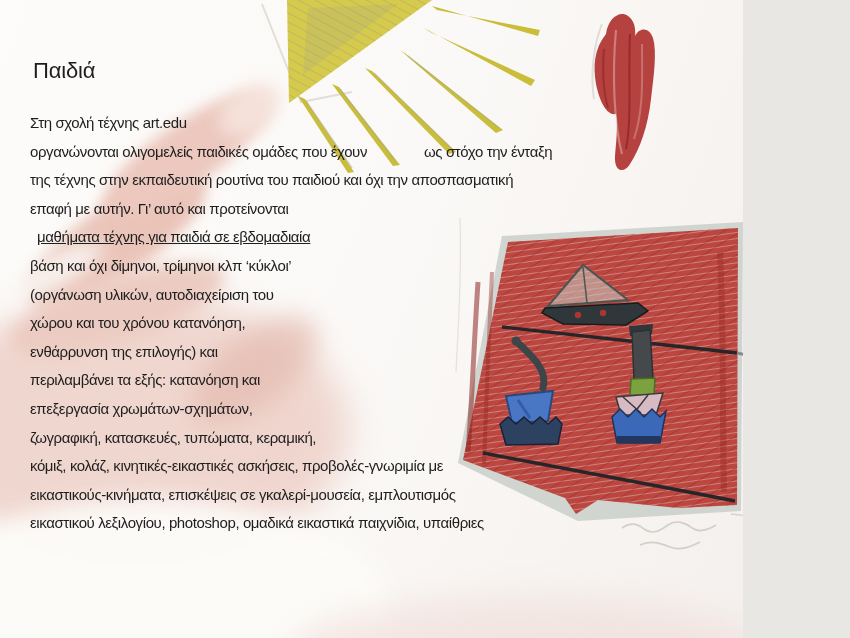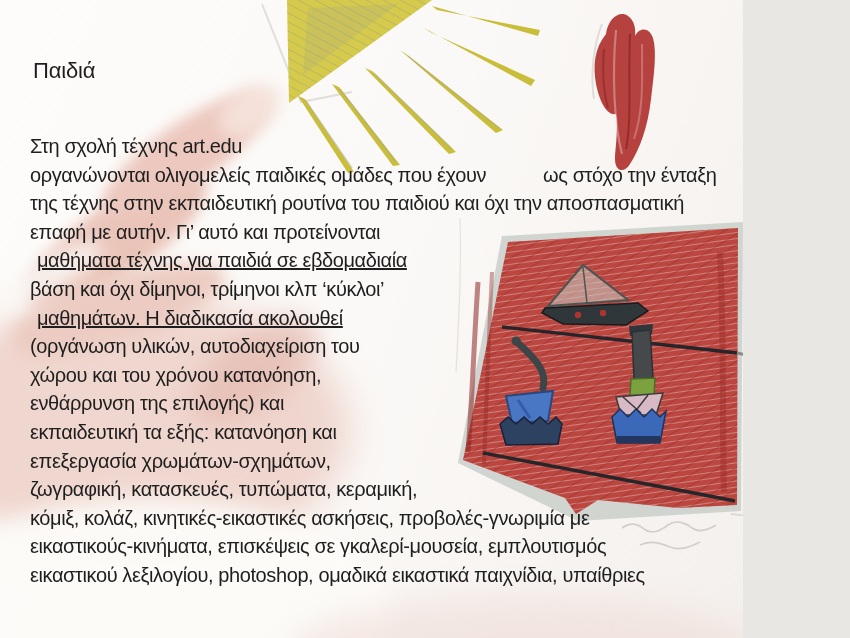--- a/index.html
+++ b/index.html
@@ -26,22 +26,22 @@
   .pencil   { left:0;     top:0;     z-index:1; }
   .sun-art  { left:248px; top:0;     z-index:2; }
   .blob-art { left:576px; top:4px;   z-index:2; }
   .kid-art  { left:448px; top:212px; z-index:2; }
 
   .heading{
     position:absolute; left:33px; top:58px; z-index:5;
     font-size:22px; color:var(--ink,#1e1e1e); letter-spacing:-0.2px;
   }
   .bodytext{
-    position:absolute; left:30px; top:132px; z-index:5;
-    font-size:20px; line-height:28.6px; letter-spacing:-0.4px;
+    position:absolute; left:30px; top:109px; z-index:5;
+    font-size:15px; line-height:28.6px; letter-spacing:-0.4px;
     color:var(--ink,#1e1e1e); white-space:nowrap;
   }
   .l{ height:28.6px; }
   .l.ind{ padding-left:7px;text-decoration:underline; }
   .gap{ display:inline-block; width:57px; }
 </style>
 </head>
 <body>
 
 <div class="stage">
@@ -155,25 +155,24 @@
 
   <div class="heading">Παιδιά</div>
 
   <div class="bodytext">
     <div class="l">Στη σχολή τέχνης art.edu</div>
     <div class="l"><span>οργανώνονται ολιγομελείς παιδικές ομάδες που έχουν</span><span class="gap"></span><span>ως στόχο την ένταξη</span></div>
     <div class="l">της τέχνης στην εκπαιδευτική ρουτίνα του παιδιού και όχι την αποσπασματική</div>
     <div class="l">επαφή με αυτήν. Γι’ αυτό και προτείνονται</div>
     <div class="l ind">μαθήματα τέχνης για παιδιά σε εβδομαδιαία</div>
     <div class="l">βάση και όχι δίμηνοι, τρίμηνοι κλπ ‘κύκλοι’</div>
-    <div class="l ind">μαθημάτων. Η διαδικασία ακολουθεί</div>
     <div class="l">(οργάνωση υλικών, αυτοδιαχείριση του</div>
     <div class="l">χώρου και του χρόνου κατανόηση,</div>
     <div class="l">ενθάρρυνση της επιλογής) και</div>
-    <div class="l">εκπαιδευτική τα εξής: κατανόηση και</div>
+    <div class="l">περιλαμβάνει τα εξής: κατανόηση και</div>
     <div class="l">επεξεργασία χρωμάτων-σχημάτων,</div>
     <div class="l">ζωγραφική, κατασκευές, τυπώματα, κεραμική,</div>
     <div class="l">κόμιξ, κολάζ, κινητικές-εικαστικές ασκήσεις, προβολές-γνωριμία με</div>
     <div class="l">εικαστικούς-κινήματα, επισκέψεις σε γκαλερί-μουσεία, εμπλουτισμός</div>
     <div class="l">εικαστικού λεξιλογίου, photoshop, ομαδικά εικαστικά παιχνίδια, υπαίθριες</div>
   </div>
 
 </div>
 
 </body></html>

